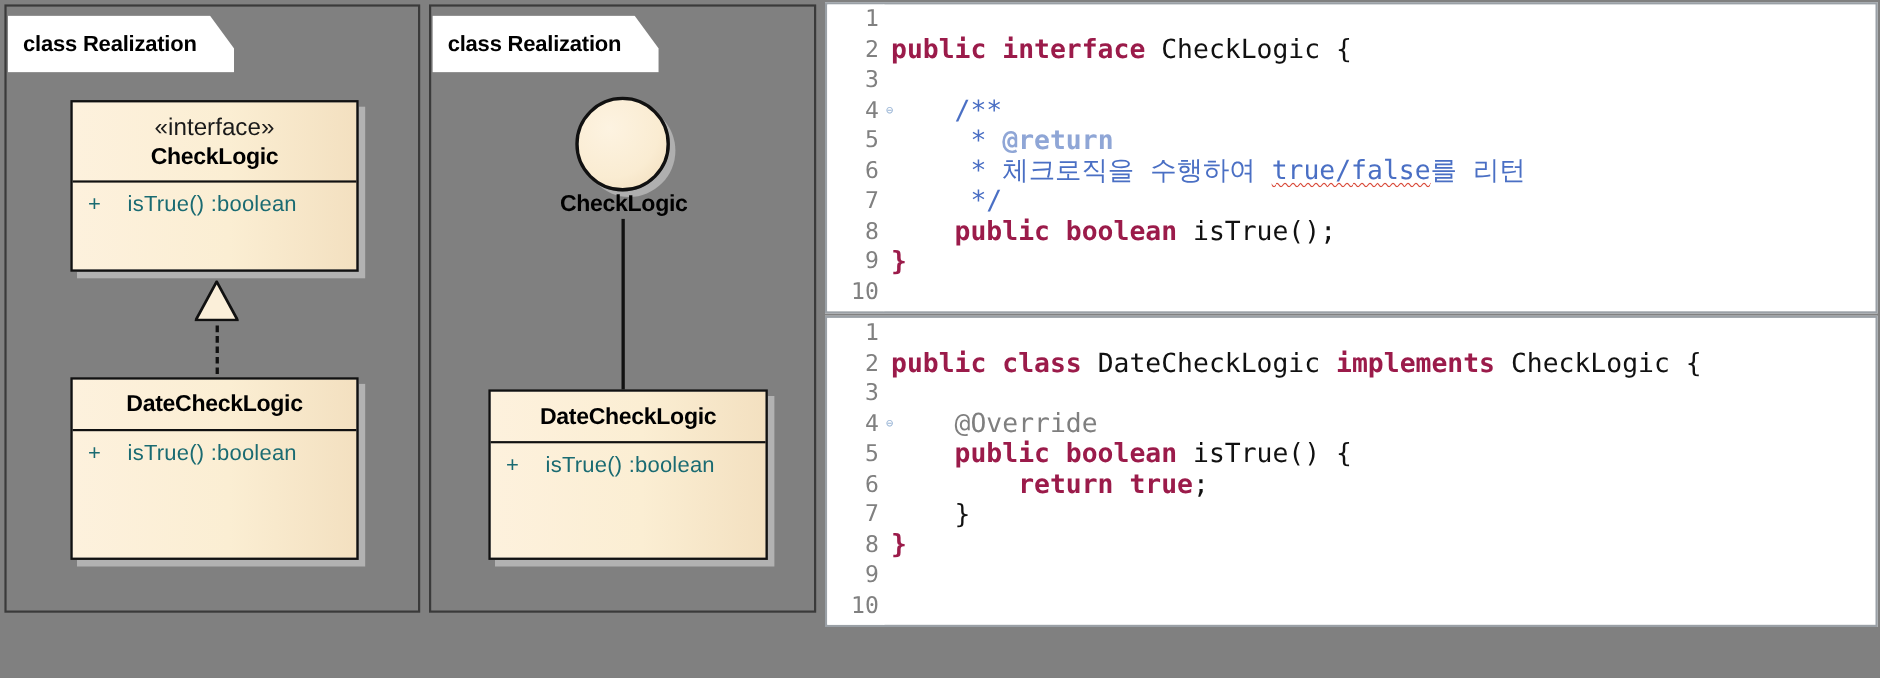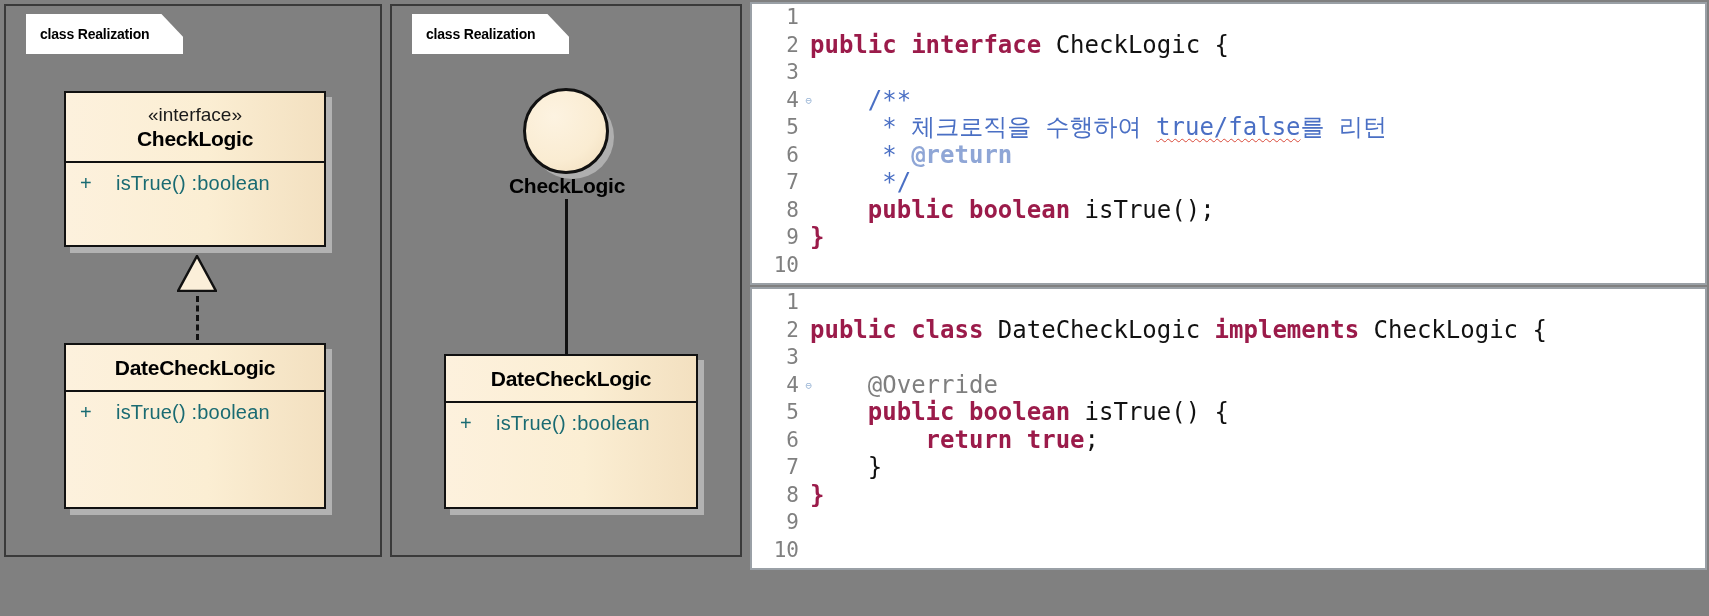--- a/index.html
+++ b/index.html
@@ -22,25 +22,25 @@
     background: #808080;
     border: 2px solid #3a3a3a;
     overflow: hidden;
   }
   #frame-1 { left: 4px;  top: 4px; width: 378px; height: 553px; }
   #frame-2 { left: 390px; top: 4px; width: 352px; height: 553px; }
 
   
   .frame-tag {
     position: absolute;
-    left: 20px; top: 8px;
-    height: 40px;
+    left: 1px; top: 8px;
+    height: 52px;
     background: #ffffff;
     color: #000000;
-    font-size: 14px;
+    font-size: 20px;
     font-weight: bold;
     display: flex;
     align-items: center;
     padding: 0 34px 0 14px;
     letter-spacing: -0.2px;
     white-space: nowrap;
     -webkit-clip-path: polygon(0 0, calc(100% - 22px) 0, 100% 58%, 100% 100%, 0 100%);
     clip-path: polygon(0 0, calc(100% - 22px) 0, 100% 58%, 100% 100%, 0 100%);
   }
   .frame-tag::after{
@@ -59,21 +59,21 @@
     display: flex;
     flex-direction: column;
   }
   .uml-head {
     padding: 10px 6px 9px 6px;
     text-align: center;
     line-height: 1.22;
     border-bottom: 2px solid #111111;
   }
   .uml-stereotype {
-    font-size: 19px;
+    font-size: 22px;
     color: #1a1a1a;
     display: block;
   }
   .uml-name {
     font-size: 21px;
     font-weight: bold;
     color: #000000;
     display: block;
     letter-spacing: -0.3px;
   }
@@ -269,22 +269,22 @@
         <div class="gutter-line">7</div>
         <div class="gutter-line">8</div>
         <div class="gutter-line">9</div>
         <div class="gutter-line">10</div>
       </div>
     <div class="code-area">
         <div class="code-line">&nbsp;</div>
         <div class="code-line"><span class="kw">public interface </span><span class="plain">CheckLogic {</span></div>
         <div class="code-line">&nbsp;</div>
         <div class="code-line"><span class="jdoc">    /**</span></div>
+        <div class="code-line"><span class="jdoc">     * </span><span class="jdoc-tag">@return</span></div>
         <div class="code-line"><span class="jdoc">     * 체크로직을 수행하여 </span><span class="jdoc squiggle">true/false</span><span class="jdoc">를 리턴</span></div>
-        <div class="code-line"><span class="jdoc">     * </span><span class="jdoc-tag">@return</span></div>
         <div class="code-line"><span class="jdoc">     */</span></div>
         <div class="code-line"><span class="kw">    public boolean </span><span class="plain">isTrue();</span></div>
         <div class="code-line"><span class="kw">}</span></div>
         <div class="code-line">&nbsp;</div>
       </div>
   </div>
 
   <div class="code-panel" id="code-panel-2">
     <div class="gutter">
         <div class="gutter-line">1</div>

